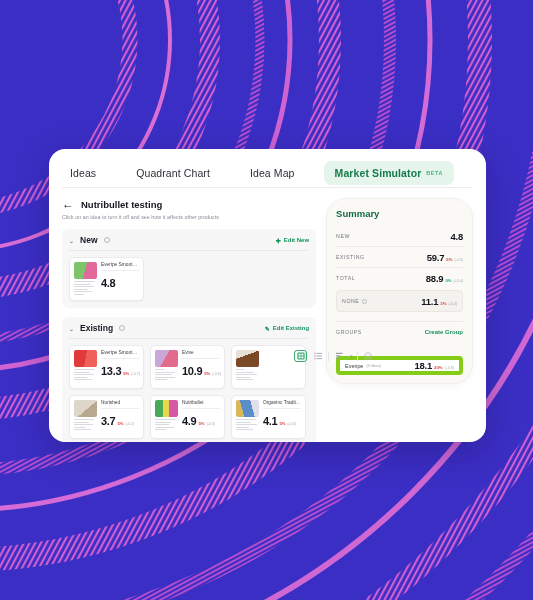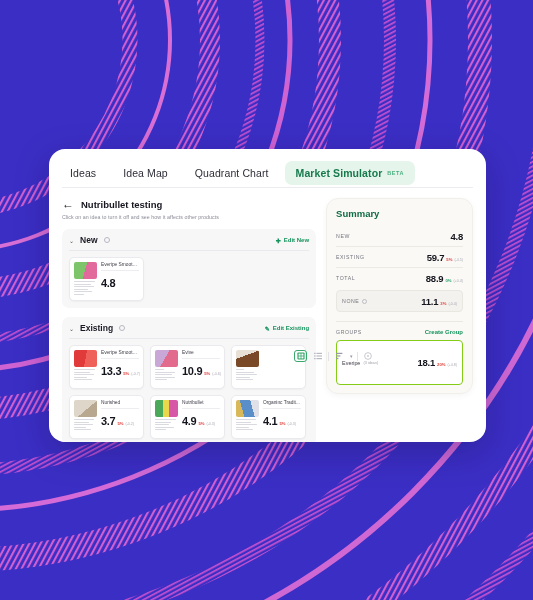--- a/index.html
+++ b/index.html
@@ -22,21 +22,21 @@
     background: #ffffff;
     border-radius: 16px;
     box-shadow: 0 10px 34px rgba(20,10,70,.28);
     overflow: hidden;
     z-index: 4;
   }
 
   
   .tabbar {
     display: flex; align-items: center;
-    gap: 5px;
+    gap: 18px;
     padding: 9px 10px 0 10px;
     height: 38px;
   }
   .tab {
     font-size: 10.5px;
     color: #2e2e38;
     padding: 6px 11px;
     border-radius: 7px;
     white-space: nowrap;
     letter-spacing: .1px;
@@ -152,21 +152,21 @@
     margin-top: 6px;
   }
   .card-score { font-size: 11px; font-weight: bold; color: #14141d; letter-spacing: -.3px; }
   .card-delta { font-size: 4.2px; font-weight: bold; color: #e0413c; }
   .card-delta2 { font-size: 3.6px; color: #a9a9b4; }
 
   
   .summary {
     background: #faf9f6;
     border: 1px solid #f0efe9;
-    border-radius: 12px;
+    border-radius: 20px;
     padding: 9px 9px 8px 9px;
     box-shadow: 0 2px 6px rgba(0,0,0,.04);
   }
   .summary-title {
     font-size: 9.5px; font-weight: bold; color: #0f6b43;
     margin-bottom: 7px;
   }
   .srow {
     display: flex; align-items: center; justify-content: space-between;
     padding: 4.5px 0;
@@ -195,24 +195,24 @@
 
   .groups-head {
     display: flex; align-items: center; justify-content: space-between;
     margin-top: 9px; padding-top: 7px;
     border-top: 1px solid #ebe9e3;
   }
   .groups-label { font-size: 5.2px; color: #76767f; letter-spacing: .55px; }
   .create-group { font-size: 6px; font-weight: bold; color: #17935d; cursor: pointer; }
   .group-row {
     background: #fff;
-    border: 1px solid #84cc16;
+    border: 4px solid #84cc16;
     border-radius: 4px;
-    margin-top: 5px;
-    padding: 16px 5px;
+    margin-top: 21px;
+    padding: 0 5px;
     display: flex; align-items: center; justify-content: space-between;
   }
   .group-name { font-size: 5.4px; color: #3b3b45; }
   .group-count { font-size: 3.8px; color: #a4a4ae; }
 </style>
 </head>
 <body>
 
 <div id="bg-layer">
   <svg width="533" height="600" viewBox="0 0 533 600">
@@ -244,22 +244,22 @@
       <circle cx="-40" cy="40" r="820" stroke="#d36ad5" stroke-width="6"></circle>
       <circle cx="-40" cy="40" r="880" stroke="url(#hatch)" stroke-width="18"></circle>
     </g>
   </svg>
 </div>
 
 <div class="app-card">
 
   <div class="tabbar">
     <div class="tab"><span>Ideas</span></div>
+    <div class="tab"><span>Quadrant Chart</span></div>
     <div class="tab"><span>Idea Map</span></div>
-    <div class="tab"><span>Quadrant Chart</span></div>
     <div class="tab active">
       <span>Market Simulator</span>
       <span class="beta-badge">BETA</span>
     </div>
   </div>
   <div class="tab-divider"></div>
 
   <div class="toolbar">
     <div class="tb-btn active">
       <svg width="8" height="8" viewBox="0 0 10 10">

